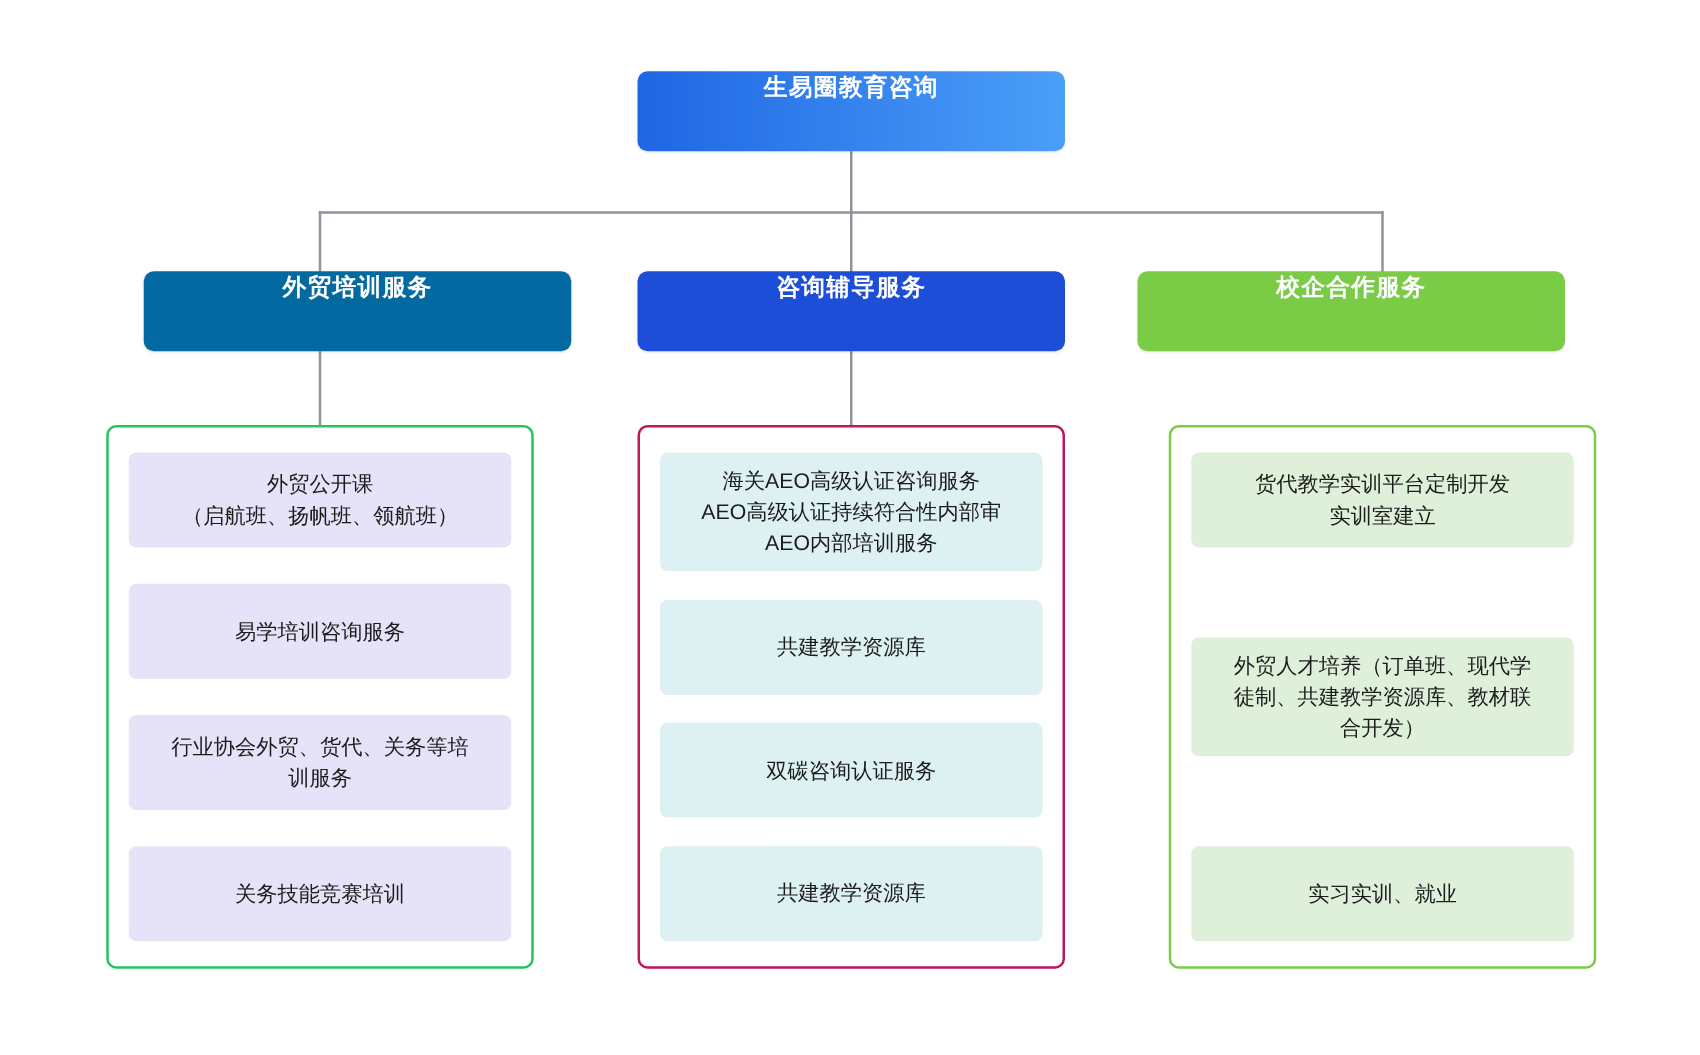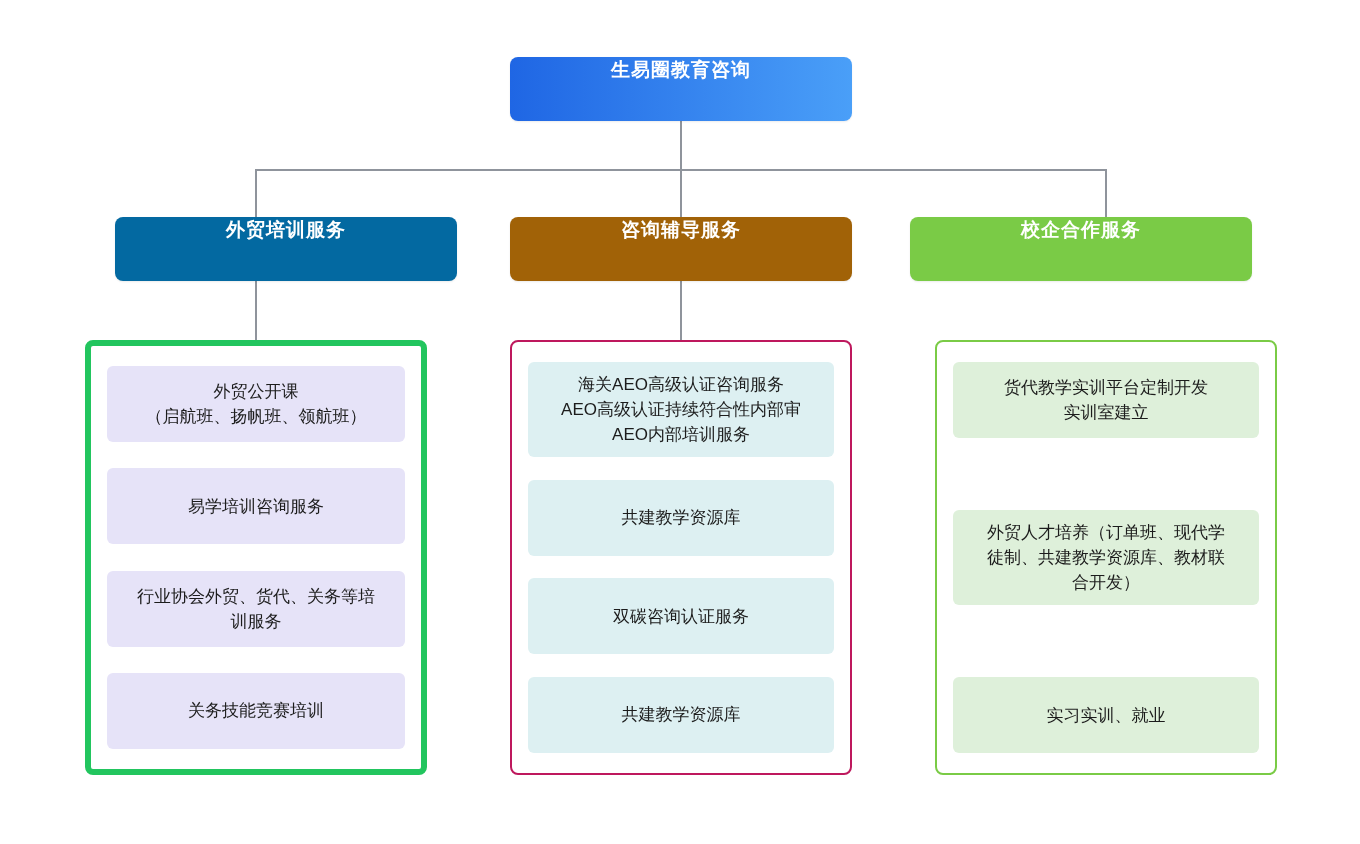--- a/index.html
+++ b/index.html
@@ -29,37 +29,37 @@
     letter-spacing: 1px;
     box-shadow: 0 1px 2px rgba(0,0,0,0.08);
   }
   .root {
     left: 510px;
     top: 57px;
     background: linear-gradient(90deg, #1f66e4 0%, #4a9ff8 100%);
   }
   .header { top: 217px; }
   .hdr-b0 { left: 85px;  background: #0369a1; margin-left: 30px; }
-  .hdr-b1 { left: 510px; background: #a16207; }
+  .hdr-b1 { left: 510px; background: #1d4ed8; }
   .hdr-b2 { left: 910px; background: #7acb46; }
 
   .group {
     position: absolute;
     top: 340px;
     width: 342px;
     height: 435px;
     box-sizing: border-box;
     background: #ffffff;
     border-radius: 8px;
     padding: 20px 16px;
     display: flex;
     flex-direction: column;
     justify-content: space-between;
   }
-  .grp-b0 { left: 85px;  border: 6px solid #22c55e; gap: 12px; }
+  .grp-b0 { left: 85px;  border: 2px solid #22c55e; gap: 12px; }
   .grp-b1 { left: 510px; border: 2px solid #be185d; }
   .grp-b2 { left: 935px; border: 2px solid #7acb46; }
 
   .item {
     min-height: 76px;
     box-sizing: border-box;
     border-radius: 6px;
     display: flex;
     align-items: center;
     justify-content: center;

